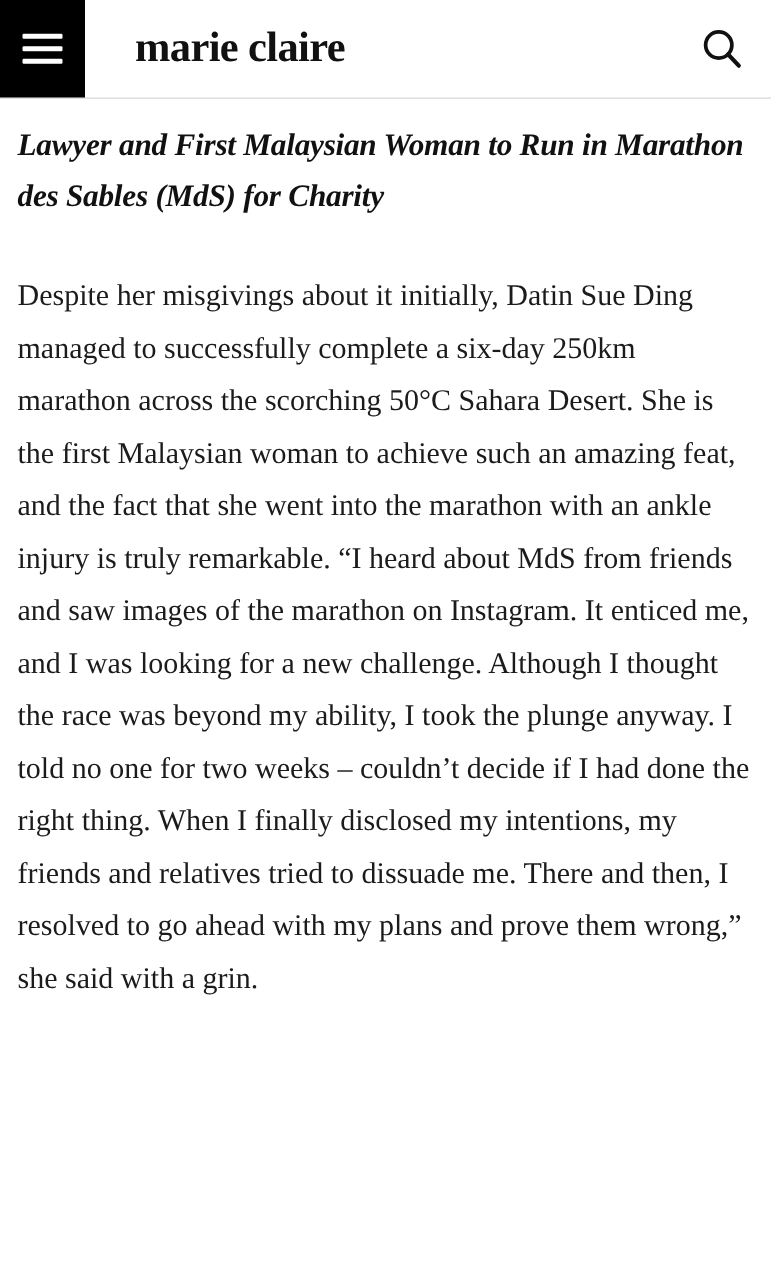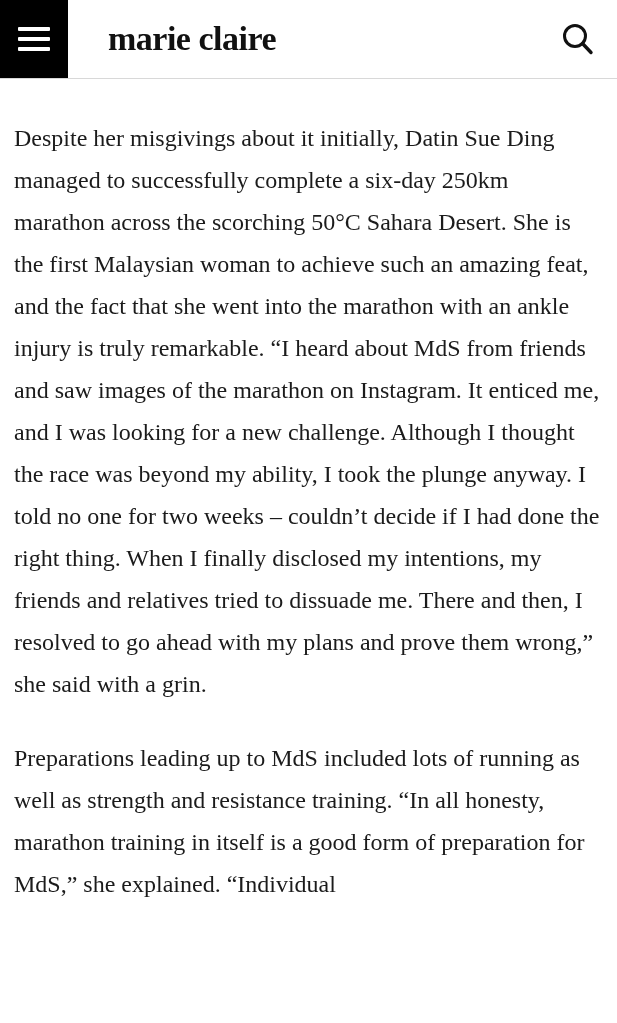--- a/index.html
+++ b/index.html
@@ -112,17 +112,17 @@
   <div class="search-button">
     <svg width="38" height="38" viewBox="0 0 38 38">
       <circle cx="16" cy="16" r="10.5" fill="none" stroke="#111111" stroke-width="3"></circle>
       <line x1="23.5" y1="23.5" x2="32" y2="32.5" stroke="#111111" stroke-width="3.4" stroke-linecap="round"></line>
     </svg>
   </div>
 
 </div>
 
 <div class="article">
+  <h1 class="article-title">Lawyer and First Malaysian Woman to Run in Marathon des Sables (MdS) for Charity</h1>
   <div class="article-body">
     <p>Despite her misgivings about it initially, Datin Sue Ding managed to successfully complete a six-day 250km marathon across the scorching 50°C Sahara Desert. She is the first Malaysian woman to achieve such an amazing feat, and the fact that she went into the marathon with an ankle injury is truly remarkable. “I heard about MdS from friends and saw images of the marathon on Instagram. It enticed me, and I was looking for a new challenge. Although I thought the race was beyond my ability, I took the plunge anyway. I told no one for two weeks – couldn’t decide if I had done the right thing. When I finally disclosed my intentions, my friends and relatives tried to dissuade me. There and then, I resolved to go ahead with my plans and prove them wrong,” she said with a grin.</p>
-    <p>Preparations leading up to MdS included lots of running as well as strength and resistance training. “In all honesty, marathon training in itself is a good form of preparation for MdS,” she explained. “Individual</p>
   </div>
 </div>
 
 </body></html>

